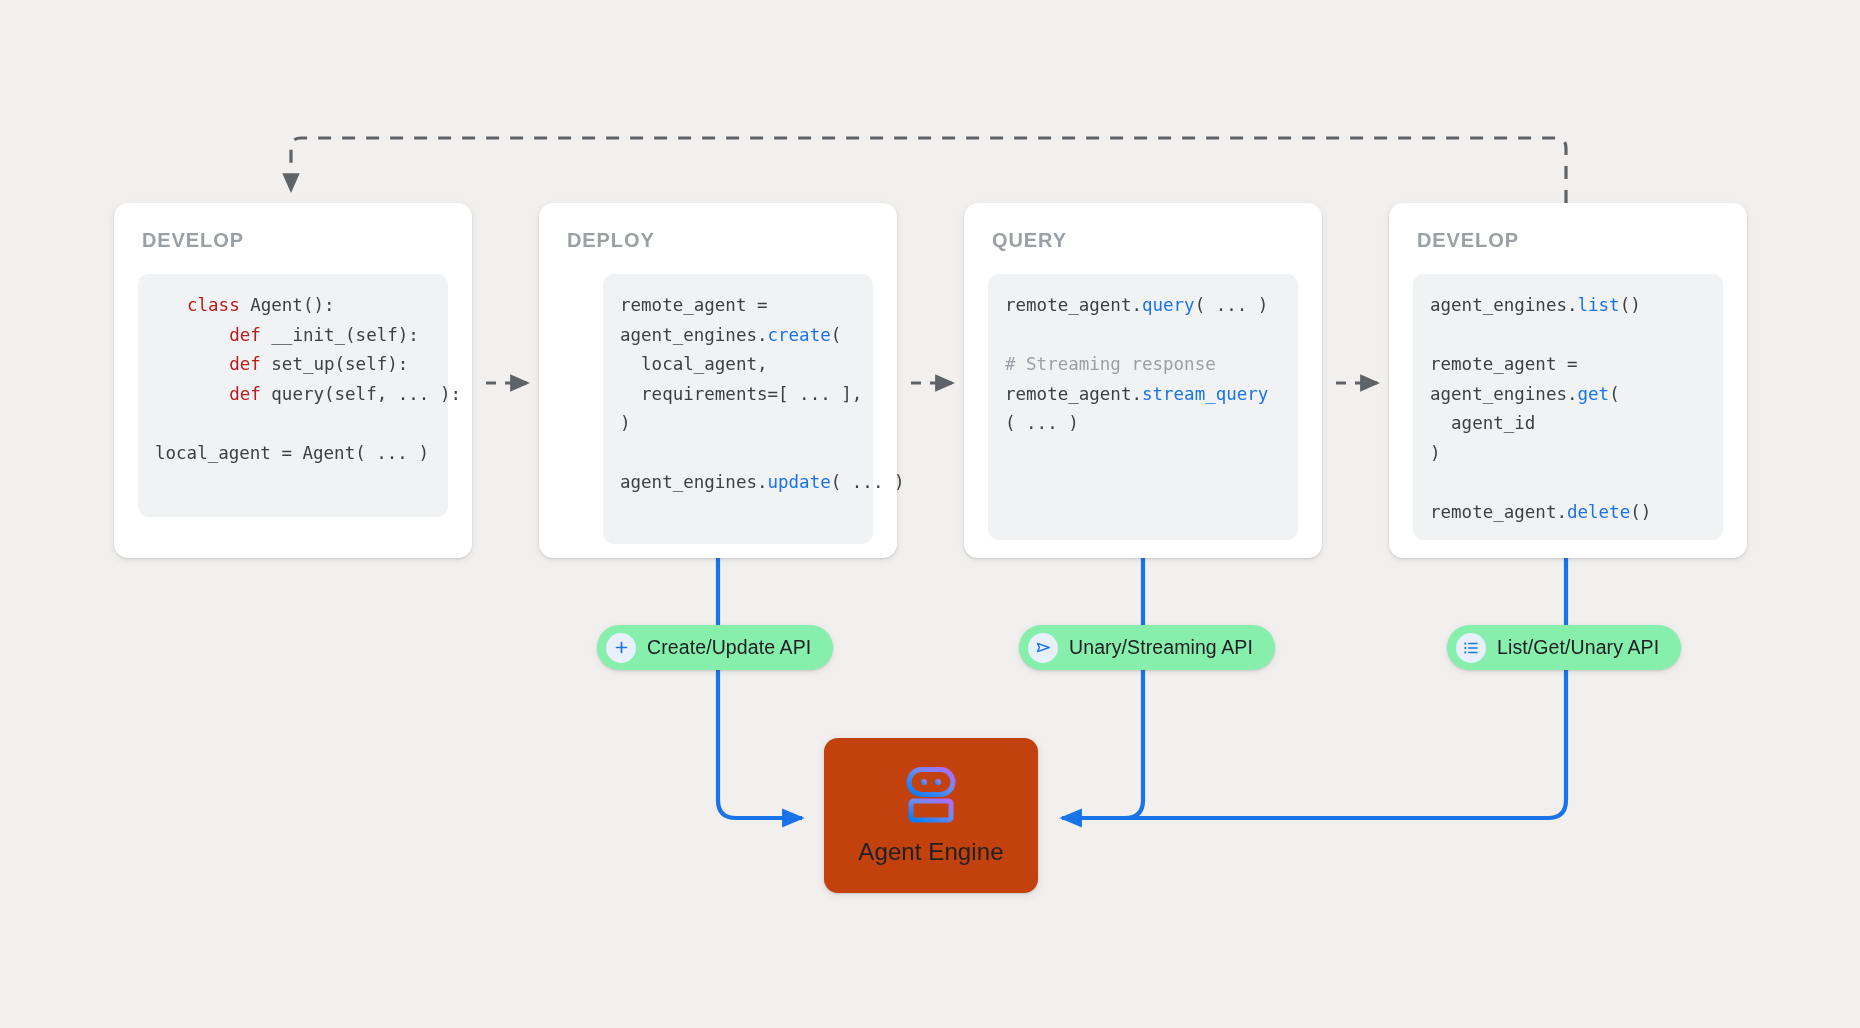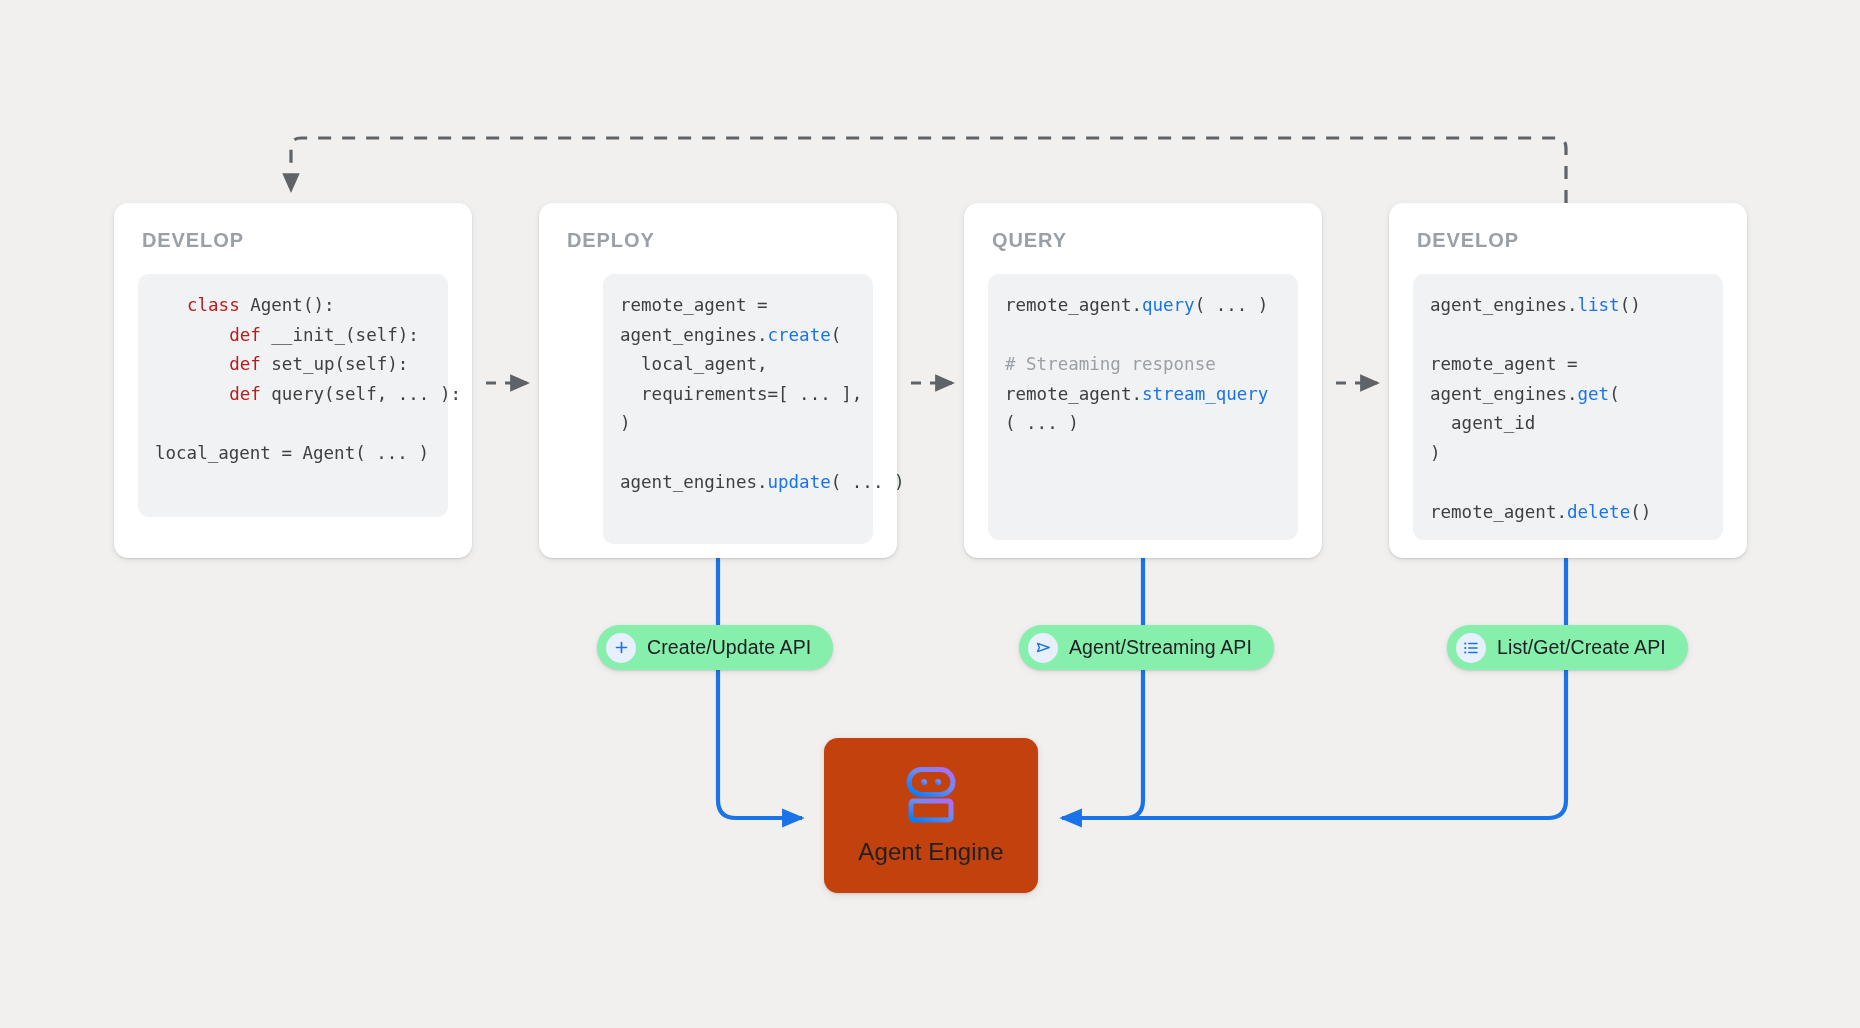--- a/index.html
+++ b/index.html
@@ -205,33 +205,33 @@
     </span>
     <span class="pill-label">Create/Update API</span>
   </div>
 
   <div class="pill" id="pill-unary">
     <span class="pill-icon">
       <svg width="17" height="17" viewBox="0 0 24 24" aria-hidden="true">
         <path d="M3.6 6.2 L20 12 L3.6 17.8 L6.2 12 Z" fill="none" stroke="#1A73E8" stroke-width="2" stroke-linejoin="round"></path>
       </svg>
     </span>
-    <span class="pill-label">Agent/Streaming API</span>
+    <span class="pill-label">Unary/Streaming API</span>
   </div>
 
   <div class="pill" id="pill-list">
     <span class="pill-icon">
       <svg width="18" height="18" viewBox="0 0 24 24" aria-hidden="true">
         <circle cx="4.3" cy="6" r="1.45" fill="#1A73E8"></circle>
         <circle cx="4.3" cy="12" r="1.45" fill="#1A73E8"></circle>
         <circle cx="4.3" cy="18" r="1.45" fill="#1A73E8"></circle>
         <path d="M9 6 h11 M9 12 h11 M9 18 h11" stroke="#1A73E8" stroke-width="2" stroke-linecap="round"></path>
       </svg>
     </span>
-    <span class="pill-label">List/Get/Create API</span>
+    <span class="pill-label">List/Get/Unary API</span>
   </div>
 
   <div id="agent-engine">
     <span>
       <svg width="62" height="58" viewBox="0 0 62 58" aria-hidden="true">
         <defs>
           <linearGradient id="robotGrad" x1="1" y1="0" x2="0.1" y2="1">
             <stop offset="0%" stop-color="#B06AF7"></stop>
             <stop offset="45%" stop-color="#6C8BF5"></stop>
             <stop offset="100%" stop-color="#0B7CF8"></stop>

